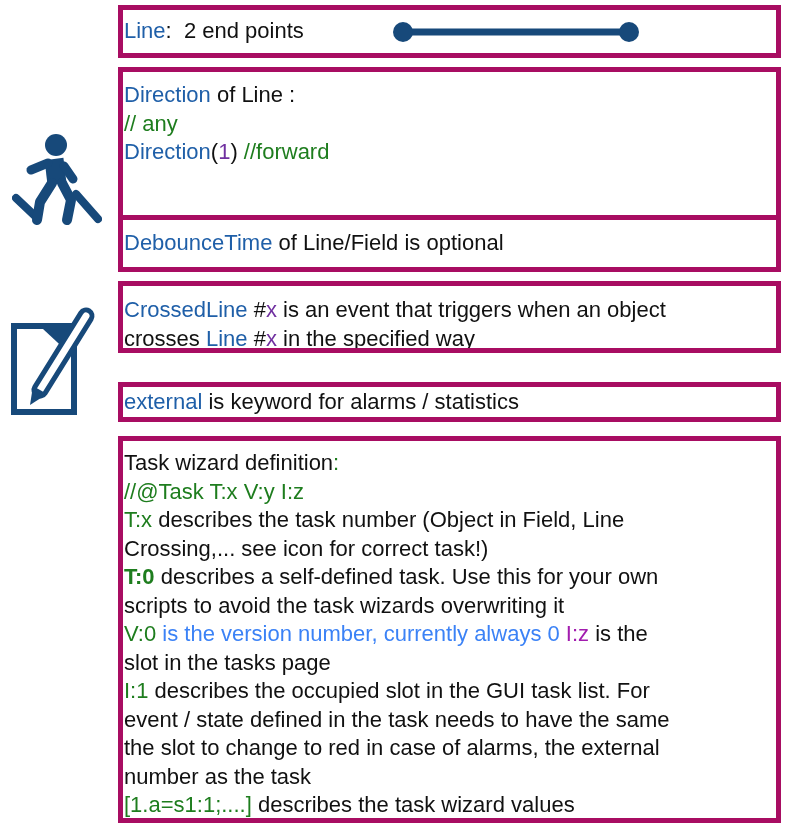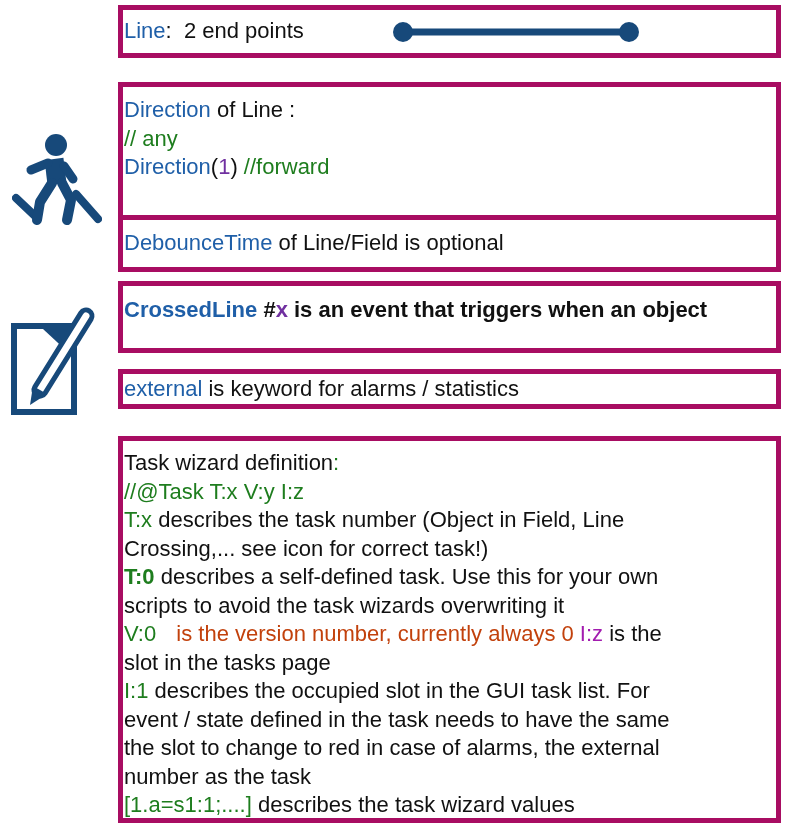--- a/index.html
+++ b/index.html
@@ -9,24 +9,24 @@
     font-family:"Liberation Sans", sans-serif;
     font-size:22px; line-height:28.5px; color:#111;
   }
   .panel {
     position:absolute; left:118px; width:663px;
     border:5px solid var(--border_magenta, #A80D62);
     background:#fff; padding:0 1px; overflow:hidden;
   }
   .center-v { display:flex; flex-direction:column; justify-content:center; }
   #box-line        { top:5px;   height:53px; }
-  #box-direction   { top:82px;  height:176px; padding-top:9px; }
+  #box-direction   { top:67px;  height:176px; padding-top:9px; }
   #box-debounce    { top:215px; height:57px; }
-  #box-crossedline { top:281px; height:72px;  padding-top:10px;font-weight:bold; }
-  #box-external    { top:369px; height:40px; }
+  #box-crossedline { top:281px; height:72px;  padding-top:10px; }
+  #box-external    { top:382px; height:40px; }
   #box-taskwizard  { top:436px; height:387px; padding-top:8px; }
   .tline { white-space:pre-wrap; }
   svg.icon { position:absolute; display:block; }
   #icon-walker  { left:12px; top:132px; }
   #icon-docedit { left:6px;  top:298px; }
   #line-graphic { position:absolute; left:268px; top:50%; transform:translateY(-50%); display:block; }
   .navy-fill   { fill:var(--icon_navy, #17497A); }
   .navy-stroke { stroke:var(--icon_navy, #17497A); }
 </style>
 </head>
@@ -76,38 +76,39 @@
 
 <div class="panel center-v" id="box-debounce">
   <div>
       <div class="tline"><span style="color: rgb(31, 95, 168);">DebounceTime</span><span style="color: rgb(17, 17, 17);"> of Line/Field is optional</span></div>
     </div>
 </div>
 
 <div class="panel" id="box-crossedline">
   <div>
       <div class="tline"><span style="color: rgb(31, 95, 168);">CrossedLine</span><span style="color: rgb(17, 17, 17);"> #</span><span style="color: rgb(112, 48, 160);">x</span><span style="color: rgb(17, 17, 17);"> is an event that triggers when an object</span></div>
+      <div class="tline"><span style="color: rgb(17, 17, 17);">crosses </span><span style="color: rgb(31, 95, 168);">Line</span><span style="color: rgb(17, 17, 17);"> #</span><span style="color: rgb(112, 48, 160);">x</span><span style="color: rgb(17, 17, 17);"> in the specified way</span></div>
     </div>
 </div>
 
 <div class="panel center-v" id="box-external">
   <div>
       <div class="tline"><span style="color: rgb(31, 95, 168);">external</span><span style="color: rgb(17, 17, 17);"> is keyword for alarms / statistics</span></div>
     </div>
 </div>
 
 <div class="panel" id="box-taskwizard">
   <div>
       <div class="tline"><span style="color: rgb(17, 17, 17);">Task wizard definition</span><span style="color: rgb(30, 125, 30);">:</span></div>
       <div class="tline"><span style="color: rgb(30, 125, 30);">//@Task T:x V:y I:z</span></div>
       <div class="tline"><span style="color: rgb(30, 125, 30);">T:x</span><span style="color: rgb(17, 17, 17);"> describes the task number (Object in Field, Line</span></div>
       <div class="tline"><span style="color: rgb(17, 17, 17);">Crossing,... see icon for correct task!)</span></div>
       <div class="tline"><span style="color: rgb(30, 125, 30); font-weight: bold;">T:0</span><span style="color: rgb(17, 17, 17);"> describes a self-defined task. Use this for your own</span></div>
       <div class="tline"><span style="color: rgb(17, 17, 17); margin-top: 8px;">scripts to avoid the task wizards overwriting it</span></div>
-      <div class="tline"><span style="color: rgb(30, 125, 30);">V:0</span><span style="color: #c2410c; margin-left: 14px;"> is the version number, currently always 0 </span><span style="color: #a21caf;">I:z</span><span style="color: rgb(17, 17, 17); margin-top: 8px;"> is the</span></div>
+      <div class="tline"><span style="color: rgb(30, 125, 30);">V:0</span><span style="color: #3b82f6;"> is the version number, currently always 0 </span><span style="color: #a21caf;">I:z</span><span style="color: rgb(17, 17, 17); margin-top: 8px;"> is the</span></div>
       <div class="tline"><span style="color: rgb(17, 17, 17);">slot in the tasks page</span></div>
       <div class="tline"><span style="color: rgb(30, 125, 30);">I:1</span><span style="color: rgb(17, 17, 17);"> describes the occupied slot in the GUI task list. For</span></div>
       <div class="tline"><span style="color: rgb(17, 17, 17);">event / state defined in the task needs to have the same</span></div>
       <div class="tline"><span style="color: rgb(17, 17, 17);">the slot to change to red in case of alarms, the external</span></div>
       <div class="tline"><span style="color: rgb(17, 17, 17);">number as the task</span></div>
       <div class="tline"><span style="color: rgb(30, 125, 30);">[1.a=s1:1;....]</span><span style="color: rgb(17, 17, 17);"> describes the task wizard values</span></div>
     </div>
 </div>
 
 </body></html>

